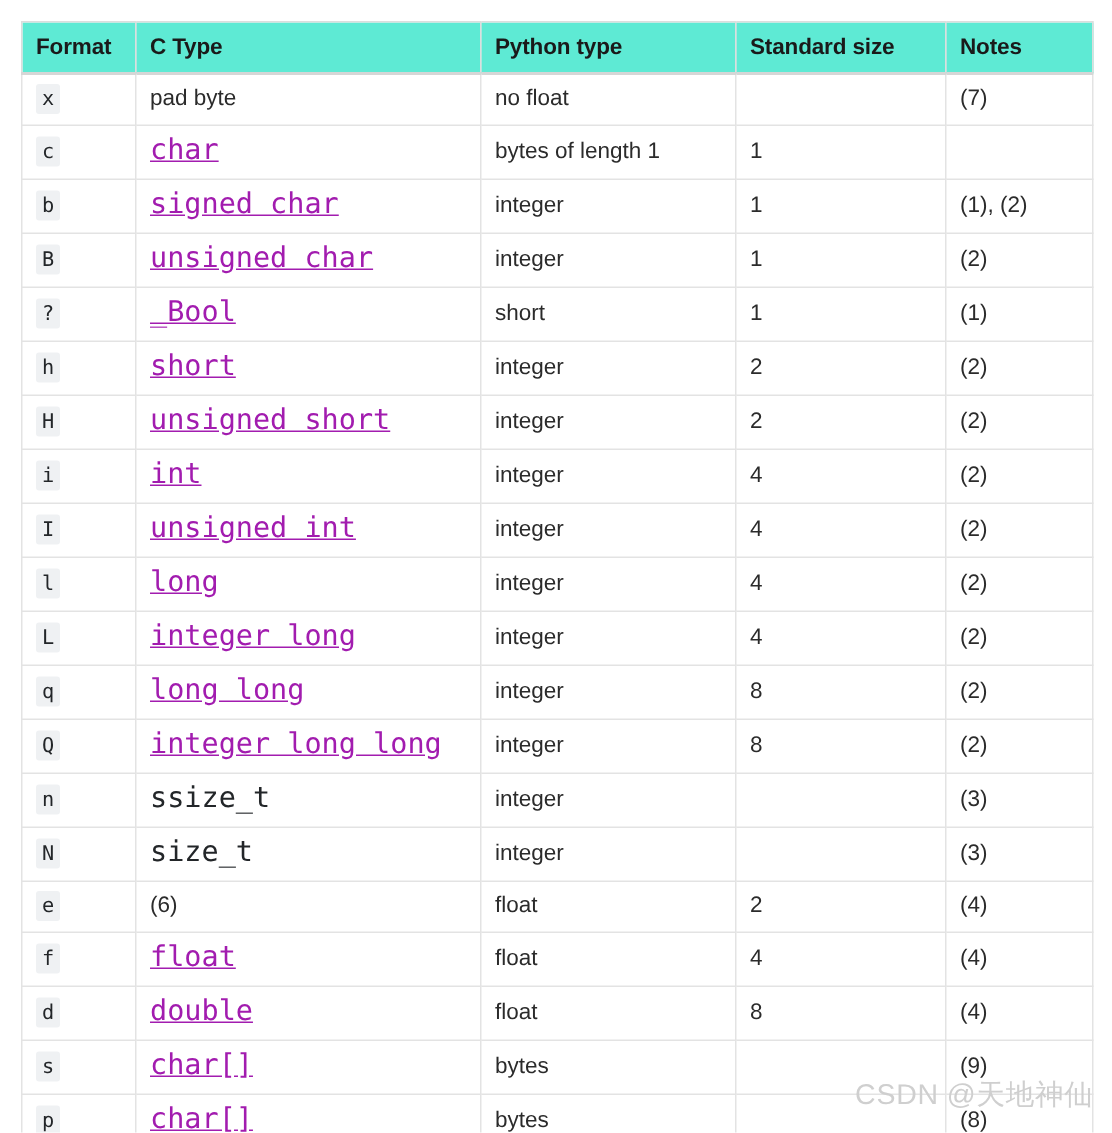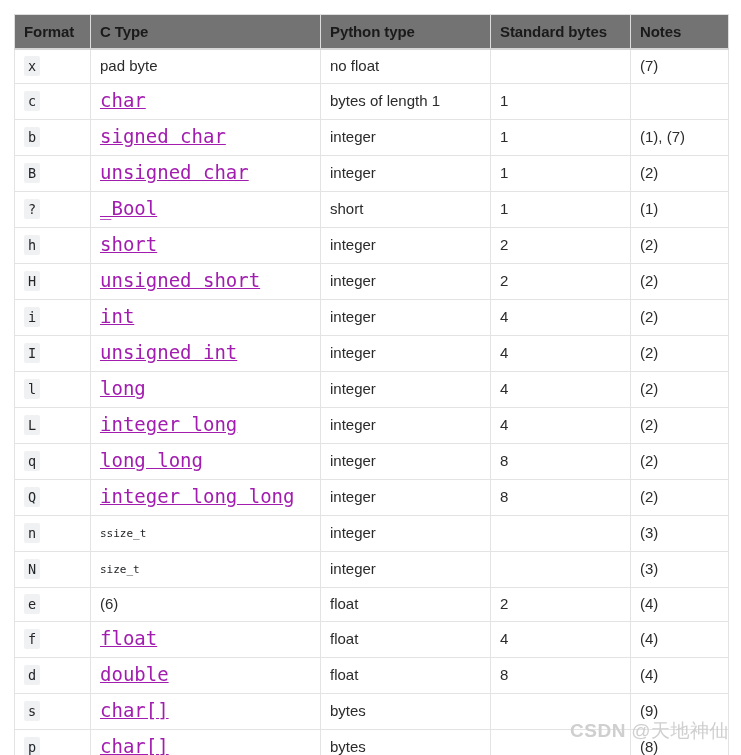--- a/index.html
+++ b/index.html
@@ -30,21 +30,21 @@
     background: #ffffff;
   }
 
   table.format-table col.col-format   { width: 76px;  }
   table.format-table col.col-ctype    { width: 230px; }
   table.format-table col.col-pytype   { width: 170px; }
   table.format-table col.col-stdsize  { width: 140px; }
   table.format-table col.col-notes    { width: 98px;  }
 
   table.format-table thead th {
-    background: #737373;
+    background: #5eead4;
     border: 1px solid #dddddd;
     border-top: 1px solid #dddddd;
     border-bottom: 2px solid #d6d6d6;
     text-align: left;
     vertical-align: middle;
     font-size: 15px;
     font-weight: bold;
     color: #1a1a1a;
     padding: 6px 9px 7px 9px;
     height: 20px;
@@ -81,21 +81,21 @@
     font-family: "DejaVu Sans Mono", "Liberation Mono", monospace;
     font-size: 19px;
     color: #a21caf;
     letter-spacing: 0px;
     text-decoration: underline;
   }
 
   
   .code-plain {
     font-family: "DejaVu Sans Mono", "Liberation Mono", monospace;
-    font-size: 11px;
+    font-size: 19px;
     color: #232629;
   }
 
   
   .plain {
     font-family: "Liberation Sans", sans-serif;
     font-size: 15px;
     color: #2b2b2b;
   }
 
@@ -105,41 +105,41 @@
     right: 12px;
     bottom: 12px;
     font-size: 19px;
     line-height: 24px;
     color: #cfcfcf;
     font-family: "Liberation Sans", sans-serif;
     white-space: nowrap;
     pointer-events: none;
     user-select: none;
   }
-  #watermark .wm-brand { letter-spacing: 0.5px; font-weight: bold; }
+  #watermark .wm-brand { letter-spacing: 0.5px; }
   #watermark .wm-user  { letter-spacing: 0.5px; }
 </style>
 </head>
 <body>
 
 <div id="format-table-wrap">
   <table class="format-table">
     <colgroup>
       <col class="col-format">
       <col class="col-ctype">
       <col class="col-pytype">
       <col class="col-stdsize">
       <col class="col-notes">
     </colgroup>
     <thead>
       <tr>
         <th>Format</th>
         <th>C Type</th>
         <th>Python type</th>
-        <th>Standard bytes</th>
+        <th>Standard size</th>
         <th>Notes</th>
       </tr>
     </thead>
     <tbody id="table-body">
         <tr>
           <td><span class="code-chip">x</span></td>
           <td><span class="plain">pad byte</span></td>
           <td><span class="plain">no float</span></td>
           <td><span class="plain"></span></td>
           <td><span class="plain">(7)</span></td>
@@ -149,21 +149,21 @@
           <td><span class="code-link">char</span></td>
           <td><span class="plain">bytes of length 1</span></td>
           <td><span class="plain">1</span></td>
           <td><span class="plain"></span></td>
         </tr>
         <tr>
           <td><span class="code-chip">b</span></td>
           <td><span class="code-link">signed char</span></td>
           <td><span class="plain">integer</span></td>
           <td><span class="plain">1</span></td>
-          <td><span class="plain">(1), (7)</span></td>
+          <td><span class="plain">(1), (2)</span></td>
         </tr>
         <tr>
           <td><span class="code-chip">B</span></td>
           <td><span class="code-link">unsigned char</span></td>
           <td><span class="plain">integer</span></td>
           <td><span class="plain">1</span></td>
           <td><span class="plain">(2)</span></td>
         </tr>
         <tr>
           <td><span class="code-chip">?</span></td>

